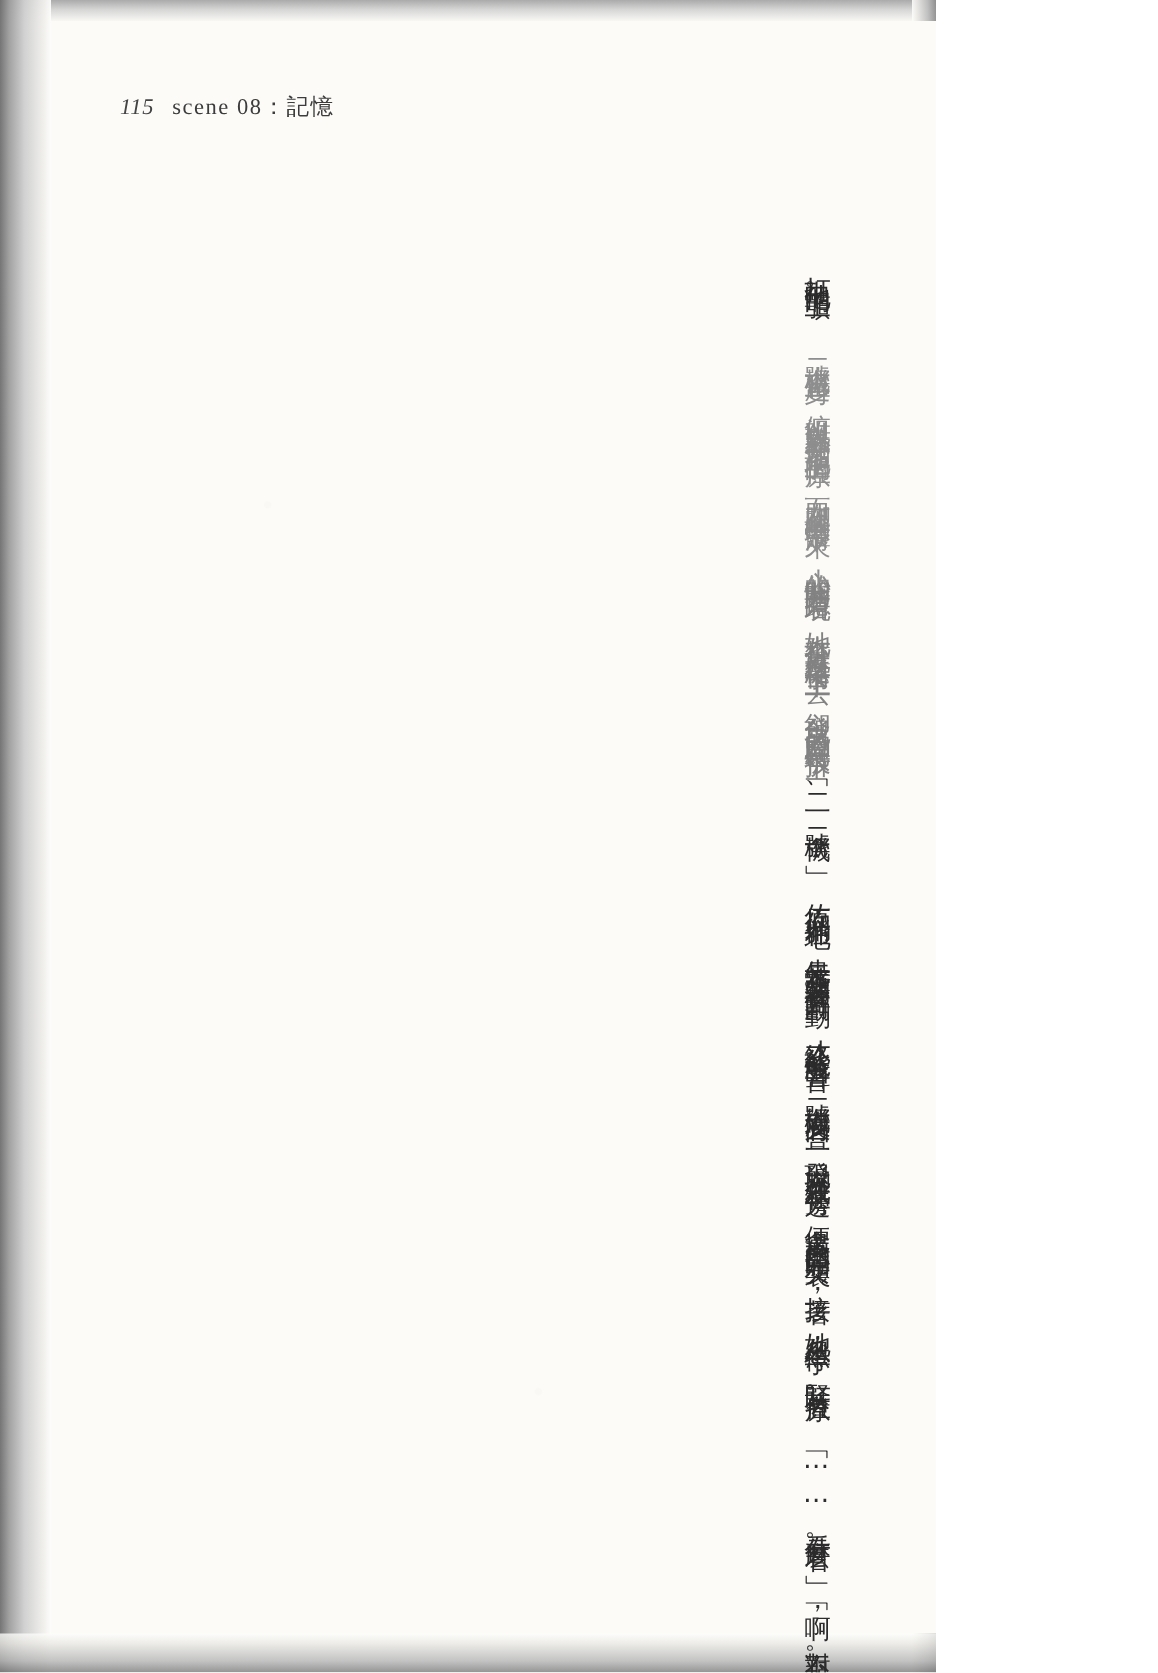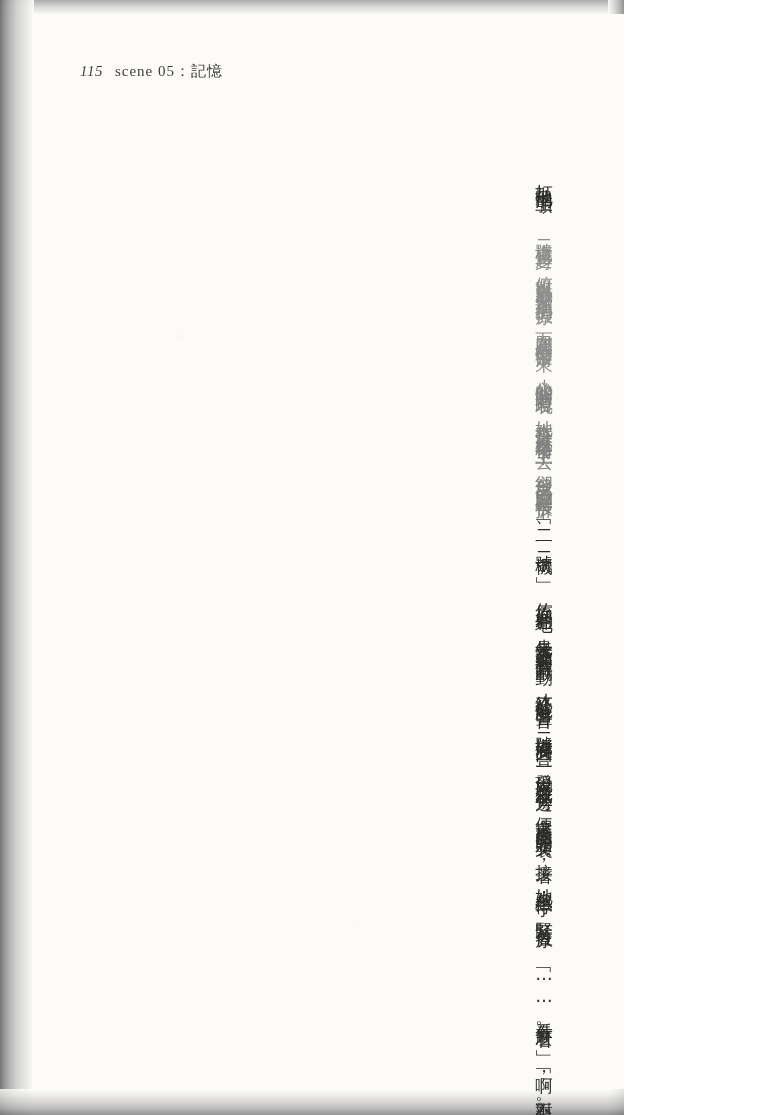--- a/index.html
+++ b/index.html
@@ -126,21 +126,21 @@
   <div class="scan-edge-left"></div>
   <div class="scan-edge-right"></div>
   <div class="scan-edge-bottom"></div>
 
   <div class="paper">
     <div class="grain"></div>
   </div>
 
   <div class="running-head">
     <span class="folio">115</span>
-    <span class="head-title">scene 05：記憶</span>
+    <span class="head-title">scene 08：記憶</span>
   </div>
 
   <div class="body-text">
     <div class="col">打中他的上顎。</div>
     <div class="col indent fade-3">二號機坐起身，俯視以難看姿勢倒在地上的佐原。而左腳踝的球體滑下來，小心的解</div>
     <div class="col fade-2">開若隱若現。她本打算就這麼從椅子上下去，卻發現自己的左腳已被拆下。</div>
     <div class="col">「二、二號機？」</div>
     <div class="col indent">佐原仰躺在地，先是將下顎朝各種方向動一動，才終於能發出聲音。</div>
     <div class="col">二號機沒有回答。一發現左腳就放在旁邊，便拿過來自己開始安裝。接著，她忽然停手，</div>
     <div class="col">緊盯著佐原。</div>

